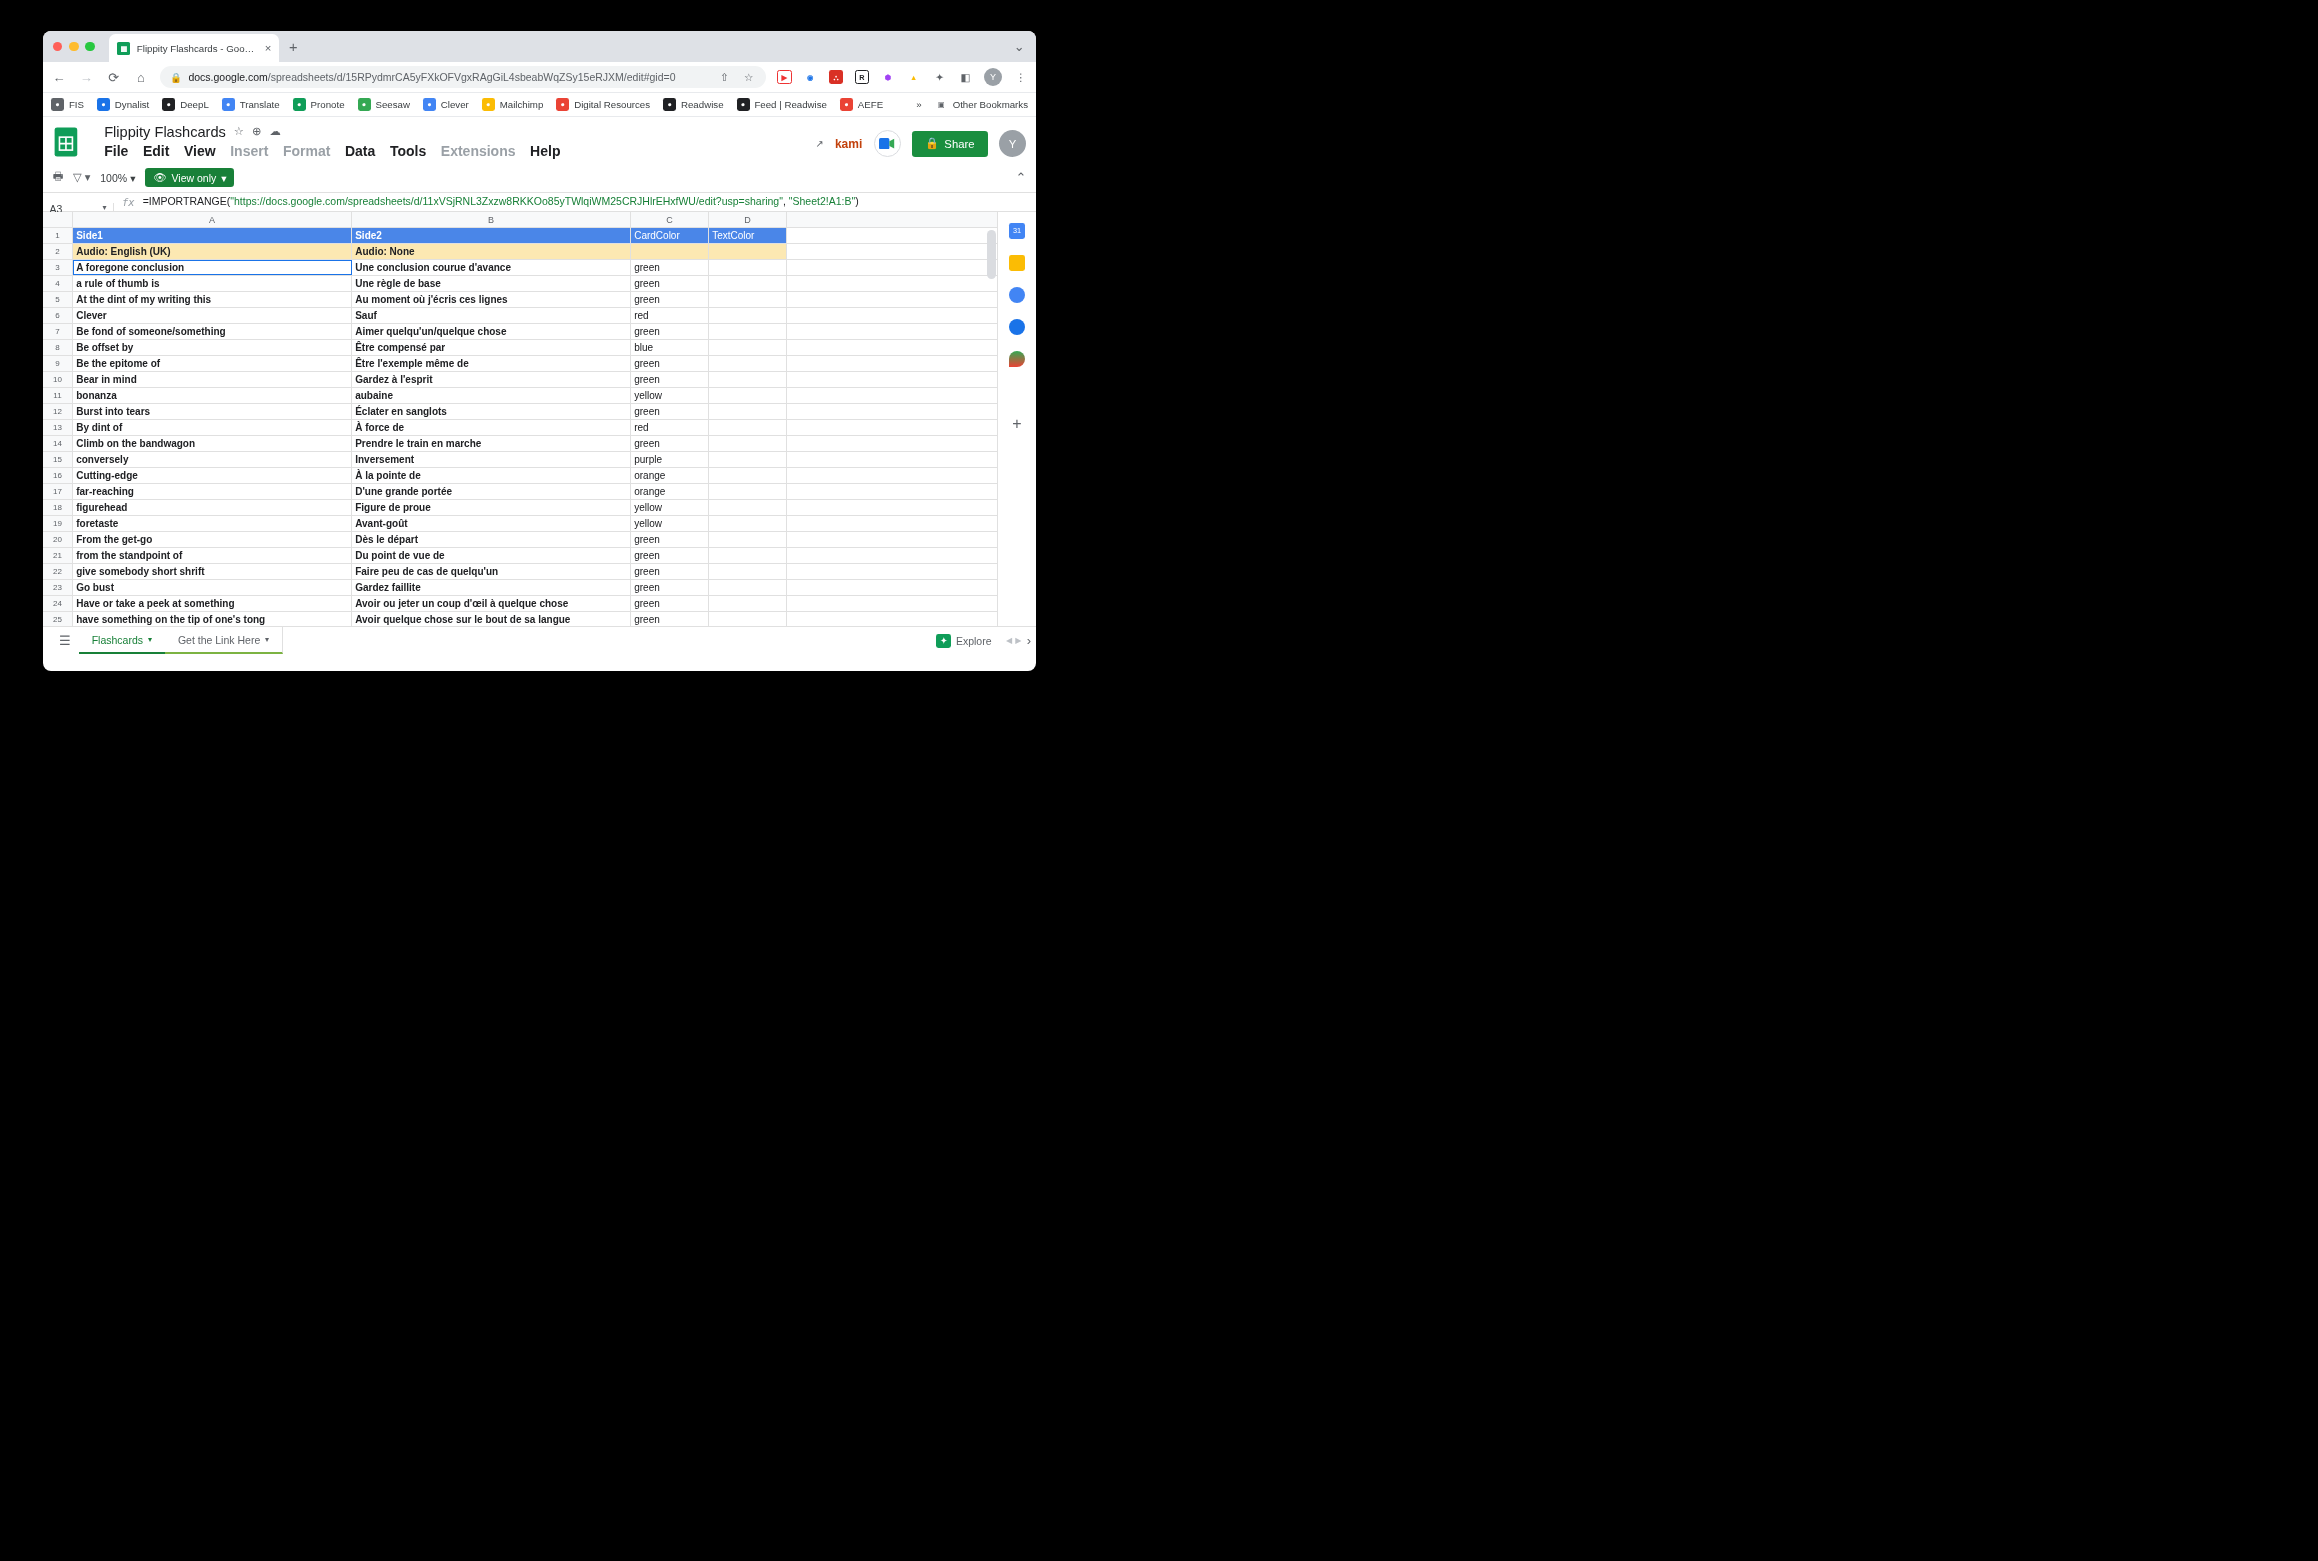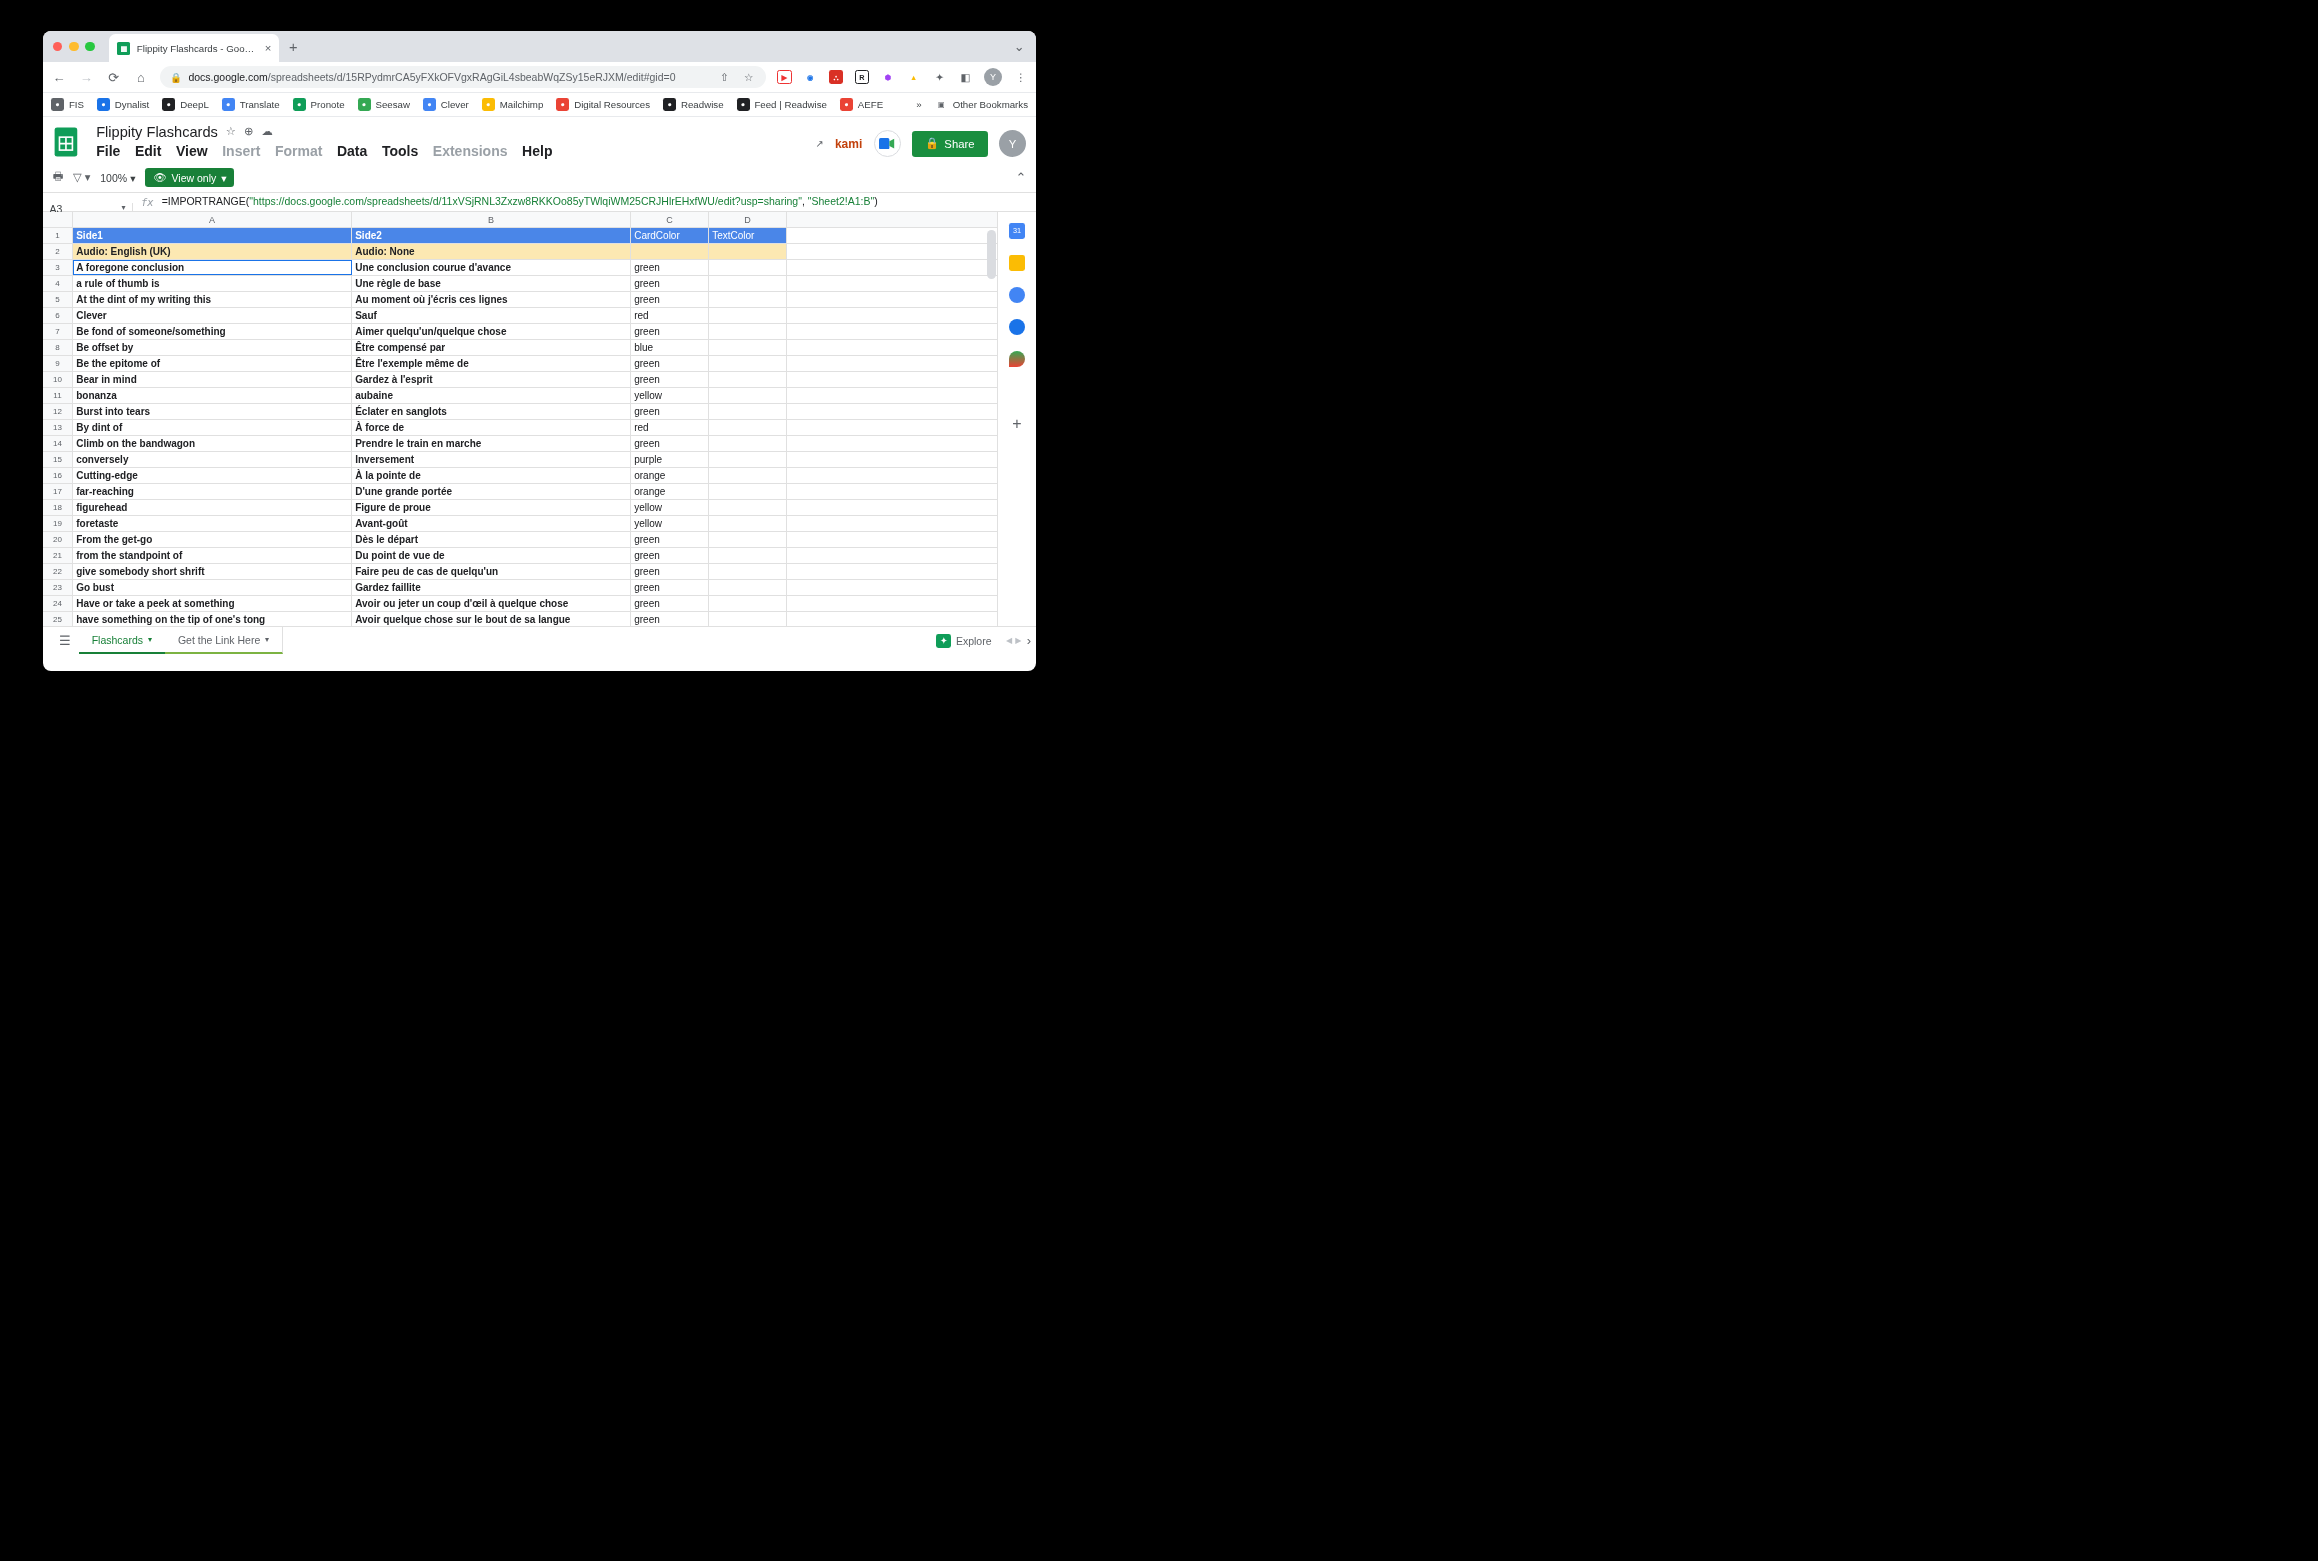--- a/index.html
+++ b/index.html
@@ -32,21 +32,21 @@
 .ext-icon { width:14.6px; height:14.6px; border-radius:2.4px; display:flex;align-items:center;justify-content:center;font-size:7.3px;font-weight:bold;}
 .avatar-small { width:18px;height:18px;border-radius:50%;background:#9aa0a6;color:#fff;display:flex;align-items:center;justify-content:center;font-size:9px;}
 
 
 .bmbar { height: 24px; background:#fff; border-bottom:0.8px solid #e8eaed; display:flex; align-items:center; padding:0 8px; gap:13px; font-size:9.7px; color:#3c4043;}
 .bm { display:flex; align-items:center; gap:4.9px;}
 .bm-icon { width:13px;height:13px;border-radius:2.4px;display:flex;align-items:center;justify-content:center;font-size:7.3px;}
 .bm-more { margin-left:auto; display:flex; align-items:center; gap:13px;}
 
 
-.sheets-hdr { display:flex; padding:6.5px 9.7px 0 9.7px; gap:16px; }
+.sheets-hdr { display:flex; padding:6.5px 9.7px 0 9.7px; gap:24px; }
 .sheets-logo { width:27.5px; height:36px; }
 .sheets-titlearea { flex:1; }
 .sheets-title { font-size:14.6px; color:#202124; display:flex; align-items:center; gap:8px;}
 .title-icons { color:#5f6368; font-size:11.3px; display:flex; gap:8px;}
 .menurow { display:flex; gap:14.6px; font-size:14px; color:#202124; padding:3.2px 0 4.9px 0;font-weight:bold;}
 .menurow .dis { color:#9aa0a6; }
 .sheets-right { display:flex; align-items:center; gap:11.3px;}
 .kami { font-size:12px; font-weight:bold; color:#c2410c;}
 .camera { width:27.5px;height:27.5px;border:0.8px solid #dadce0;border-radius:50%;display:flex;align-items:center;justify-content:center;}
 .share-btn { background:#1a8e3f; color:#fff; padding:6.5px 13px; border-radius:3.2px; font-size:11.3px; font-weight:500; display:flex;align-items:center;gap:4.9px;}
@@ -54,21 +54,21 @@
 
 
 .toolbar { height:29px; border-bottom:0.8px solid #e0e0e0; display:flex; align-items:center; padding:0 9.7px; gap:9.7px;}
 .tool { color:#5f6368; font-size:11.3px;}
 .zoom { font-size:10.5px; color:#3c4043; display:flex;align-items:center;gap:3.2px;}
 .viewonly { background:#188038; color:#fff; padding:3.2px 8px; border-radius:3.2px; font-size:10.5px; display:flex;align-items:center;gap:4.9px;}
 .collapse { margin-left:auto; color:#5f6368;}
 
 
 .fbar { height:19.4px; border-bottom:0.8px solid #e0e0e0; display:flex; align-items:center; font-size:10.5px;}
-.namebox { width:90px; border-right:0.8px solid #e0e0e0; padding:0 6.5px; display:flex;align-items:flex-start;justify-content:space-between;color:#3c4043;margin-top:14px;}
+.namebox { width:71px; border-right:0.8px solid #e0e0e0; padding:0 6.5px; display:flex;align-items:flex-start;justify-content:space-between;color:#3c4043;margin-top:14px;}
 .fx { padding:0 8px; color:#9aa0a6; font-style:italic; font-family:monospace;}
 .formula { font-family: 'Courier New', monospace; font-size:10.5px; color:#202124;}
 .formula .fn{color:#202124;} .formula .str{color:#188038;} .formula .par{color:#202124;}
 
 
 .gridwrap { display:flex; height:414px; position:relative;}
 .grid { flex:1; overflow:hidden; position:relative;}
 .colhdr { display:flex; height:16px; background:#f8f9fa; border-bottom:0.8px solid #e0e0e0;}
 .corner { width:30px; border-right:0.8px solid #e0e0e0;}
 .ch { border-right:0.8px solid #e0e0e0; text-align:center; font-size:9px; color:#5f6368; line-height:16px;}

